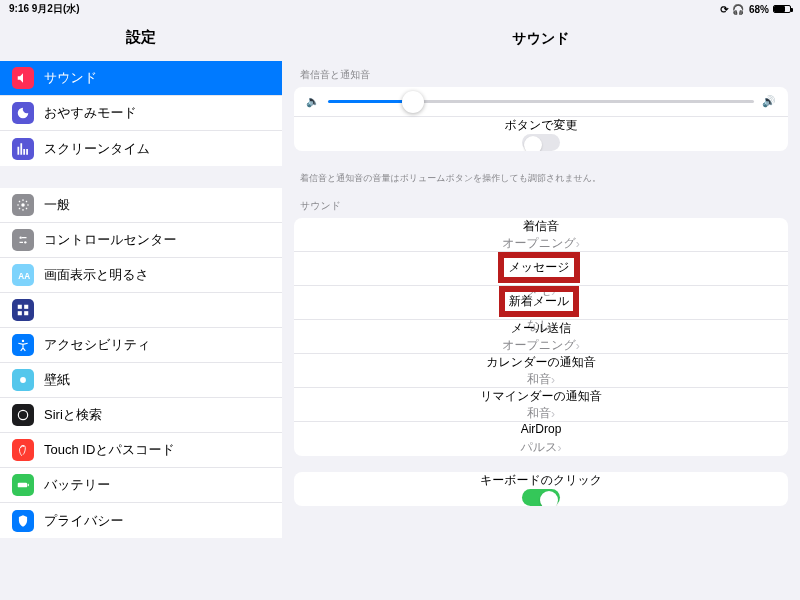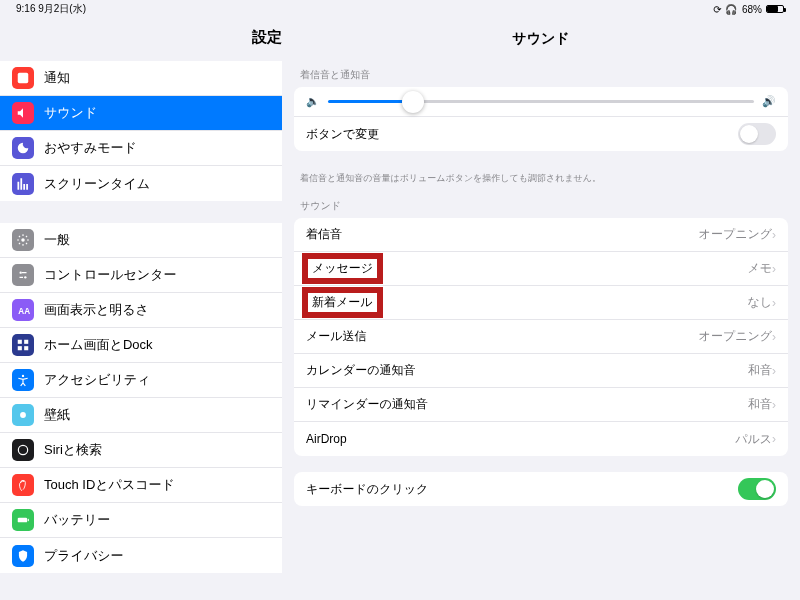--- a/index.html
+++ b/index.html
@@ -1,38 +1,38 @@
 <!DOCTYPE html>
 <html><head>
 <meta charset="utf-8">
 <style>
 * { box-sizing: border-box; margin: 0; padding: 0; }
 body { font-family: -apple-system, "Helvetica Neue", Arial, sans-serif; background: #f2f2f7; width: 800px; height: 600px; overflow: hidden; font-size: 13px; color: #000; }
-.statusbar { height: 18px; display: flex; justify-content: space-between; align-items: center; padding: 0 16px; font-size: 10px; font-weight: 400; }
+.statusbar { height: 18px; display: flex; justify-content: space-between; align-items: center; padding: 0 9px; font-size: 10px; font-weight: 700; }
 .statusbar .right { display: flex; align-items: center; gap: 4px; }
 .batt { display:inline-block; width:18px; height:8px; border:1px solid #000; border-radius:2px; position:relative; }
 .batt::after{content:"";position:absolute;right:-3px;top:2px;width:2px;height:4px;background:#000;border-radius:0 1px 1px 0;}
 .batt i{display:block;height:100%;width:68%;background:#000;border-radius:1px;}
 .container { display: flex; height: 582px; }
 .sidebar { width: 282px; background: #f2f2f7; overflow-y: auto; }
-.sidebar-title { text-align: right; font-size: 15px; font-weight: 600; padding: 10px 0 14px; }
+.sidebar-title { text-align: center; font-size: 15px; font-weight: 600; padding: 10px 0 14px; }
 .group { background: #fff; margin-bottom: 22px; }
 .row { display: flex; align-items: center; height: 35px; padding: 0 12px; border-bottom: 0.5px solid #e5e5ea; cursor: pointer; }
 .row:last-child { border-bottom: none; }
 .row.selected { background: #007aff; color: #fff; }
 .row.selected .icon { filter: none; }
 .icon { width: 22px; height: 22px; border-radius: 5px; margin-right: 10px; display:flex; align-items:center; justify-content:center; flex-shrink:0; }
 .icon svg { width: 14px; height: 14px; fill: #fff; }
 .lbl { font-size: 13px; }
 .detail { flex: 1; overflow-y: auto; padding-bottom: 20px; }
 .detail-title { text-align: center; font-size: 14px; font-weight: 600; padding: 12px 0 20px; }
 .section-header { font-size: 10px; color: #8a8a8e; padding: 0 18px 5px; }
 .section-footer { font-size: 9px; color: #8a8a8e; padding: 5px 18px 14px; }
 .card { background: #fff; border-radius: 8px; margin: 0 12px 16px; overflow: hidden; }
-.drow { display: flex; align-items: center; justify-content: space-between; height: 34px; padding: 0 12px; border-bottom: 0.5px solid #e5e5ea; cursor: pointer; }
+.drow { display: flex; align-items: center; justify-content: space-between; height: 34px; padding: 0 12px; border-bottom: 0.5px solid #e5e5ea; cursor: pointer; flex-direction: column; }
 .drow:last-child { border-bottom: none; }
 .drow .k { font-size: 12px; }
 .drow .v { font-size: 12px; color: #8a8a8e; display: flex; align-items: center; }
 .chev { font-size: 12px; color: #c7c7cc; }
 .slider-wrap { display: flex; align-items: center; gap: 8px; padding: 8px 12px; border-bottom: 0.5px solid #e5e5ea; }
 .slider { flex: 1; height: 3px; background: linear-gradient(to right,#007aff 0%,#007aff 20%,#d1d1d6 20%,#d1d1d6 100%); border-radius: 2px; position: relative; }
 .slider .thumb { position: absolute; left: 20%; top: 50%; transform: translate(-50%,-50%); width: 22px; height: 22px; border-radius: 50%; background: #fff; box-shadow: 0 1px 4px rgba(0,0,0,0.3); }
 .spk { font-size: 11px; color: #8a8a8e; }
 .toggle { width: 38px; height: 22px; border-radius: 11px; position: relative; }
 .toggle.off { background: #e5e5ea; }
@@ -57,28 +57,20 @@
     <span class="batt">
         <i></i>
       </span>
   </div>
 </div>
 
 <div class="container">
   <div class="sidebar">
     <div class="sidebar-title">設定</div>
     <div class="group" id="g1">
-        <div class="row">
-          <span class="icon" style="background: rgb(255, 59, 48);">
-            <svg viewBox="0 0 24 24">
-              <rect x="3" y="3" width="18" height="18" rx="3" fill="#fff"></rect>
-            </svg>
-          </span>
-          <span class="lbl">通知</span>
-        </div>
         <div class="row selected">
           <span class="icon" style="background: rgb(255, 45, 85);">
             <svg viewBox="0 0 24 24">
               <path d="M3 9v6h4l5 5V4L7 9H3z" fill="#fff"></path>
             </svg>
           </span>
           <span class="lbl">サウンド</span>
         </div>
         <div class="row">
           <span class="icon" style="background: rgb(88, 86, 214);">
@@ -111,37 +103,36 @@
           <span class="icon" style="background: rgb(142, 142, 147);">
             <svg viewBox="0 0 24 24">
               <circle cx="8" cy="8" r="2" fill="#fff"></circle>
               <circle cx="16" cy="16" r="2" fill="#fff"></circle>
               <path d="M6 16h6m-2-8h8" stroke="#fff" stroke-width="2"></path>
             </svg>
           </span>
           <span class="lbl">コントロールセンター</span>
         </div>
         <div class="row">
-          <span class="icon" style="background: #8b5cf6; text-align: center;">
+          <span class="icon" style="background: #7dd3fc; text-align: center;">
             <svg viewBox="0 0 24 24">
               <text x="4" y="18" font-size="14" fill="#fff" font-weight="bold">AA</text>
             </svg>
           </span>
           <span class="lbl">画面表示と明るさ</span>
         </div>
         <div class="row">
           <span class="icon" style="background: rgb(43, 58, 143);">
             <svg viewBox="0 0 24 24">
               <rect x="3" y="3" width="7" height="7" fill="#fff"></rect>
               <rect x="14" y="3" width="7" height="7" fill="#fff"></rect>
               <rect x="3" y="14" width="7" height="7" fill="#fff"></rect>
               <rect x="14" y="14" width="7" height="7" fill="#fff"></rect>
             </svg>
           </span>
-          <span class="lbl">ホーム画面とDock</span>
         </div>
         <div class="row">
           <span class="icon" style="background: rgb(0, 122, 255);">
             <svg viewBox="0 0 24 24">
               <circle cx="12" cy="5" r="2" fill="#fff"></circle>
               <path d="M4 9l8 2 8-2M12 11v6m-4 5l4-5 4 5" stroke="#fff" stroke-width="2" fill="none"></path>
             </svg>
           </span>
           <span class="lbl">アクセシビリティ</span>
         </div>

